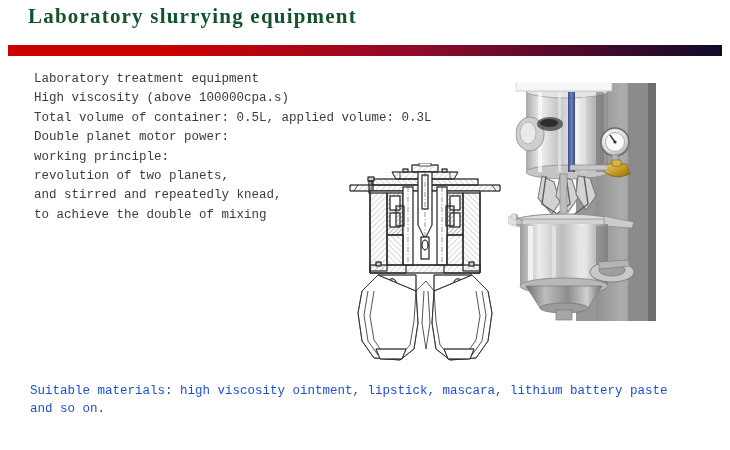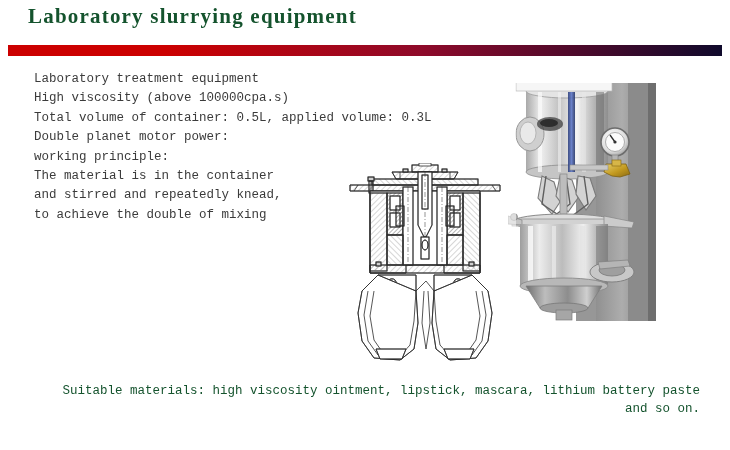--- a/index.html
+++ b/index.html
@@ -58,23 +58,22 @@
   #materials-block {
     position: absolute;
     left: 30px;
     top: 382px;
     width: 670px;
   }
   #materials-block .materials-line {
     font-family: "Liberation Mono", "DejaVu Sans Mono", monospace;
     font-size: 12.5px;
     line-height: 18px;
-    color: #14532d;
+    color: #1d4ed8;
     white-space: nowrap;
-    text-align: right;
   }
 
   
   #technical-drawing {
     position: absolute;
     left: 340px;
     top: 163px;
     width: 170px;
     height: 200px;
   }
@@ -97,21 +96,21 @@
 <div id="page-title">Laboratory slurrying equipment</div>
 
 <div id="divider" style="background: linear-gradient(to right, rgb(204, 0, 0) 0%, rgb(204, 0, 0) 22%, rgb(142, 10, 42) 58%, rgb(16, 10, 44) 100%);"></div>
 
 <div id="spec-block">
   <div class="spec-line">Laboratory treatment equipment</div>
   <div class="spec-line">High viscosity (above 100000cpa.s)</div>
   <div class="spec-line">Total volume of container: 0.5L, applied volume: 0.3L</div>
   <div class="spec-line">Double planet motor power:</div>
   <div class="spec-line">working principle:</div>
-  <div class="spec-line">The material is in the container</div>
+  <div class="spec-line">revolution of two planets,</div>
   <div class="spec-line">and stirred and repeatedly knead,</div>
   <div class="spec-line">to achieve the double of mixing</div>
 </div>
 
 <div id="technical-drawing">
   <svg width="170" height="200" viewBox="0 0 170 200" xmlns="http://www.w3.org/2000/svg">
     <defs>
       <pattern id="hatchR" width="4" height="4" patternTransform="rotate(45)" patternUnits="userSpaceOnUse">
         <line x1="0" y1="0" x2="0" y2="4" stroke="#8a8a8a" stroke-width="0.7"></line>
       </pattern>

